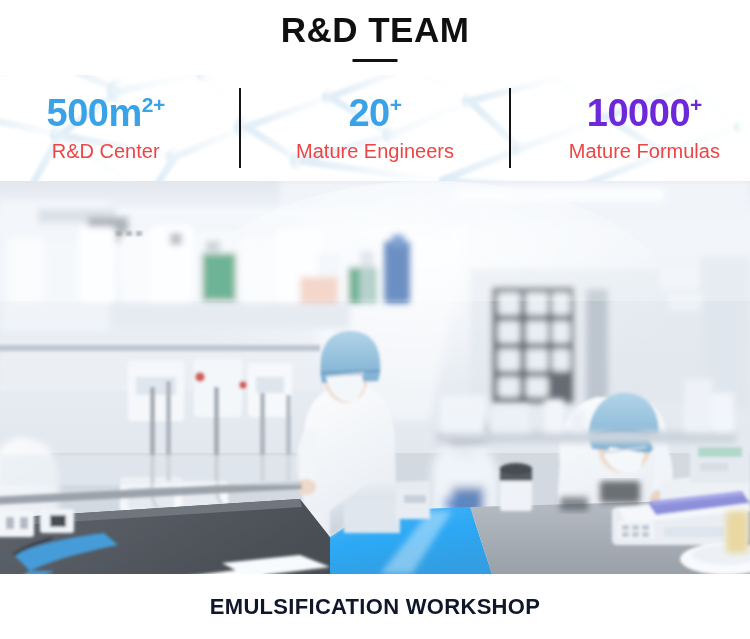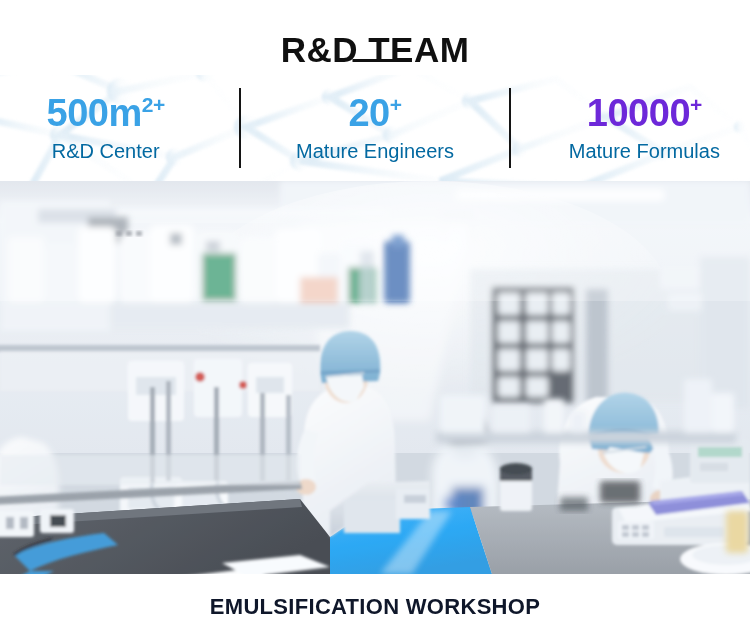--- a/index.html
+++ b/index.html
@@ -12,21 +12,20 @@
   .page { position:relative; width:750px; height:639px; background:#fff; }
 
   
   .header { position:relative; width:750px; height:75px; background:#ffffff; }
   .title {
     position:absolute; left:0; top:8px; width:750px;
     text-align:center;
     font-size:35px; font-weight:bold; color:#101010;
     letter-spacing:0.5px; line-height:44px;
     font-family:"Liberation Sans", sans-serif;
-    margin-top:20px;
   }
   .title-rule {
     position:absolute; left:50%; top:59px; transform:translateX(-50%);
     width:45px; height:3px; background:#111111;
   }
 
   
   .stats {
     position:absolute; left:0; top:75px; width:750px; height:106px;
     overflow:hidden; background:#ffffff;
@@ -49,21 +48,21 @@
     font-size:38px; font-weight:bold; color:#3aa2e6;
     line-height:42px; letter-spacing:-.5px; white-space:nowrap;
   }
   .stat-num .unit { font-size:38px; font-weight:bold; }
   .stat-num sup {
     font-size:21px; vertical-align:super; line-height:0;
     font-weight:bold; letter-spacing:-.5px;
   }
   .stat-label {
     margin-top:4px;
-    font-size:20px; color:#0369a1; line-height:26px;
+    font-size:20px; color:#ef4444; line-height:26px;
     white-space:nowrap; font-weight:normal;
   }
   .divider {
     width:2px; height:80px; background:#141414; flex:0 0 2px;
   }
 
   
   .photo {
     position:absolute; left:0; top:181px; width:750px; height:393px;
     overflow:hidden; background:#cfd6de;

